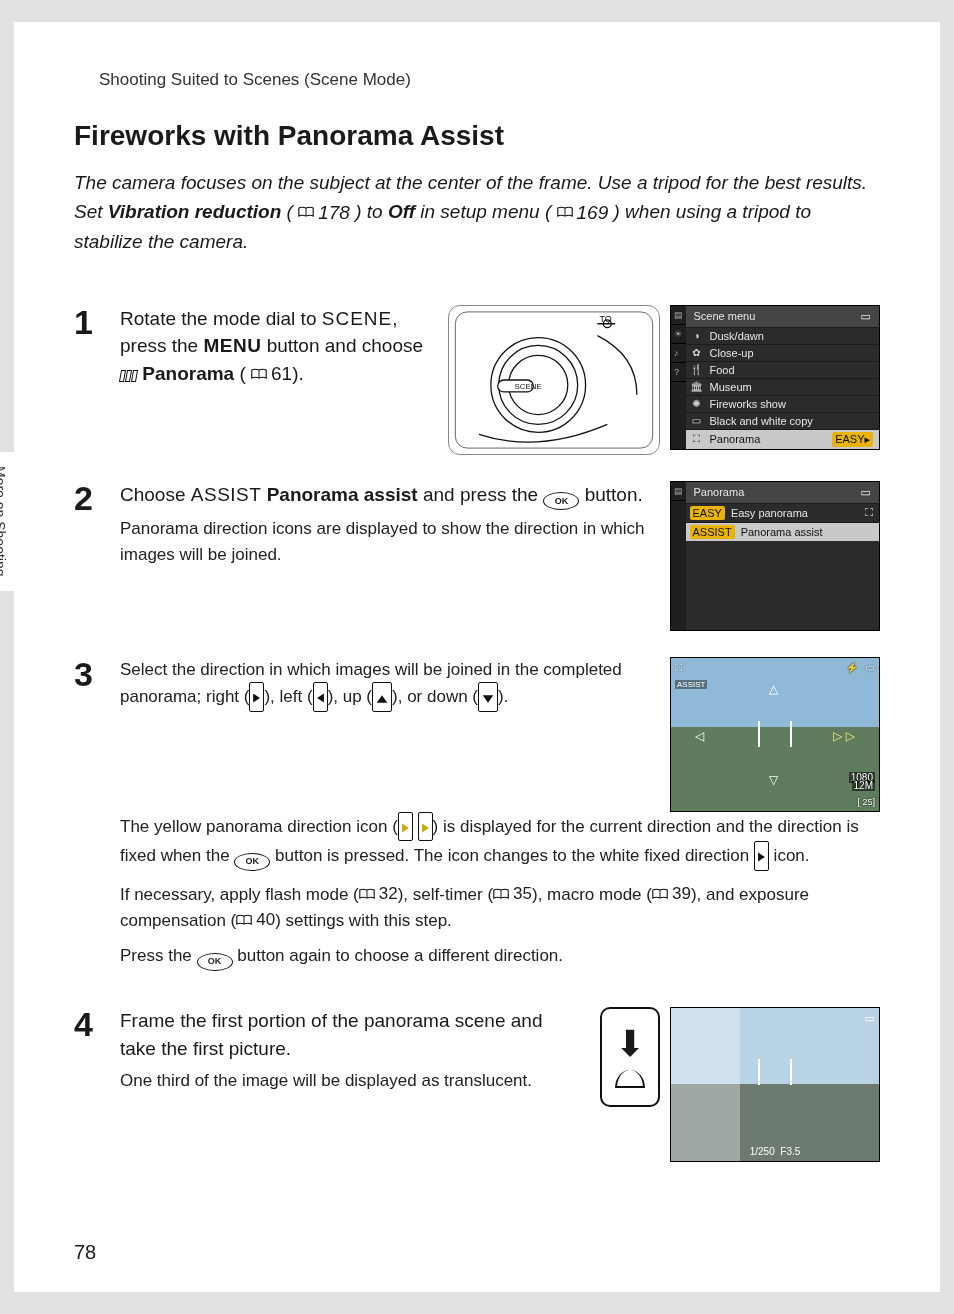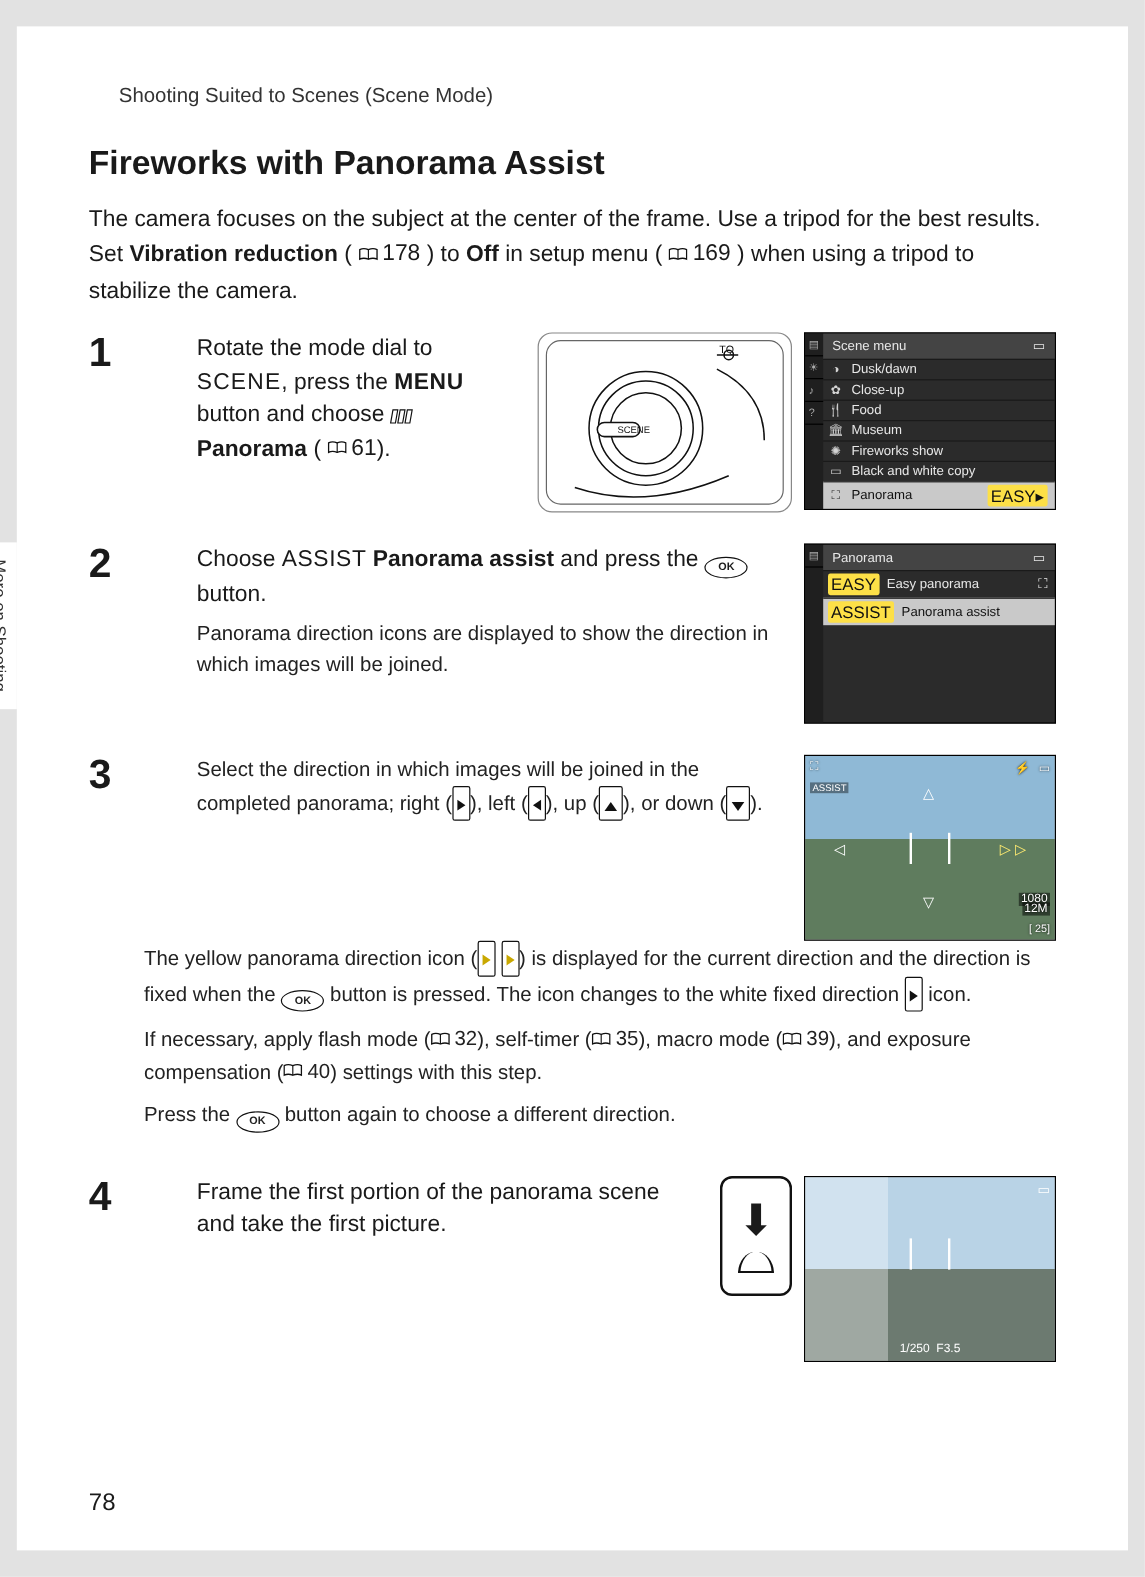--- a/index.html
+++ b/index.html
@@ -25,21 +25,22 @@
     color: #333;
   }
   .section-title {
     font-size: 28px;
     font-weight: 700;
     margin-bottom: 16px;
   }
   .intro {
     font-size: 19px;
     line-height: 1.55;
-    margin-bottom: 20px;
+    margin-bottom: 48px;
+    font-style: italic;
   }
   .sidetab {
     position: absolute;
     left: -28px;
     top: 430px;
     writing-mode: vertical-rl;
     background: #fff;
     padding: 14px 6px;
     font-size: 14px;
     color: #333;
@@ -62,21 +63,21 @@
     margin-bottom: 6px;
   }
   .step-heading .b { font-weight: 700; }
   .step-desc {
     font-size: 17px;
     line-height: 1.5;
     color: #222;
     margin-bottom: 10px;
   }
   .step-row { display: flex; gap: 18px; align-items: flex-start; }
-  .step-textcol { flex: 1; margin-left: 44px; }
+  .step-textcol { flex: 1; }
   .figcol  { flex: 0 0 auto; display: flex; gap: 10px; align-items: flex-start; }
   
   .dial-fig {
     width: 212px; height: 150px;
     border: 1px solid #888; border-radius: 12px;
     position: relative; background: #fff;
   }
   .dial-fig svg { width: 100%; height: 100%; }
   
   .lcd {
@@ -94,21 +95,21 @@
     display:flex; align-items:center; gap:6px;
     padding: 2px 6px 2px 4px; border-top:1px solid #1a1a1a;
   }
   .lcd .row .ico { width:14px; text-align:center; opacity:.9; font-size:10px; }
   .lcd .row.sel { background:#c9c9c9; color:#111; }
   .lcd .leftstrip { display:flex; }
   .lcd .tabs { display:flex; flex-direction:column; background:#1f1f1f; }
   .lcd .tabs span { padding:4px 3px; font-size:9px; border-bottom:1px solid #000; color:#aaa;}
   .lcd .maincol { flex:1; }
   .badge {
-    background:#fde047; color:#111; font-size:14px; padding:1px 3px; border-radius:2px;
+    background:#eab308; color:#111; font-size:11px; padding:1px 3px; border-radius:2px;
   }
   .screen-preview {
     width: 210px; height: 155px; position: relative;
     border: 1px solid #000; background: linear-gradient(#8fb9d6 0 45%, #5f7c5e 45% 100%);
     overflow:hidden;
   }
   .screen-preview .hud { position:absolute; color:#fff; font-size:10px; text-shadow:0 0 2px #000; }
   .screen-preview .af { position:absolute; left:50%; top:50%; transform:translate(-50%,-50%); width:34px; height:26px; border-left:2px solid #fff; border-right:2px solid #fff; }
   .screen-preview .arrows { position:absolute; inset:30px; }
   .screen-preview .arr { position:absolute; color:#fff; font-size:12px; }
@@ -384,20 +385,21 @@
       </p>
     </div>
   </div>
 
   <div class="step">
     <div class="step-num">4</div>
     <div class="step-body">
       <div class="step-row">
         <div class="step-textcol">
           <p class="step-heading">Frame the first portion of the panorama scene and take the first picture.</p>
+          <p class="step-desc">One third of the image will be displayed as translucent.</p>
         </div>
         <div class="figcol">
           <div class="shutter-cue">
             <span class="bigdown">⬇</span>
             <span class="dish"></span>
           </div>
           <div class="screen-preview2">
             <span style="position:absolute; right:4px; top:4px; color:#fff; font-size:11px">▭</span>
             <div style="position:absolute; left:0; top:0; bottom:0; width:33%; background:rgba(255,255,255,.35)"></div>
             <div class="af"></div>

